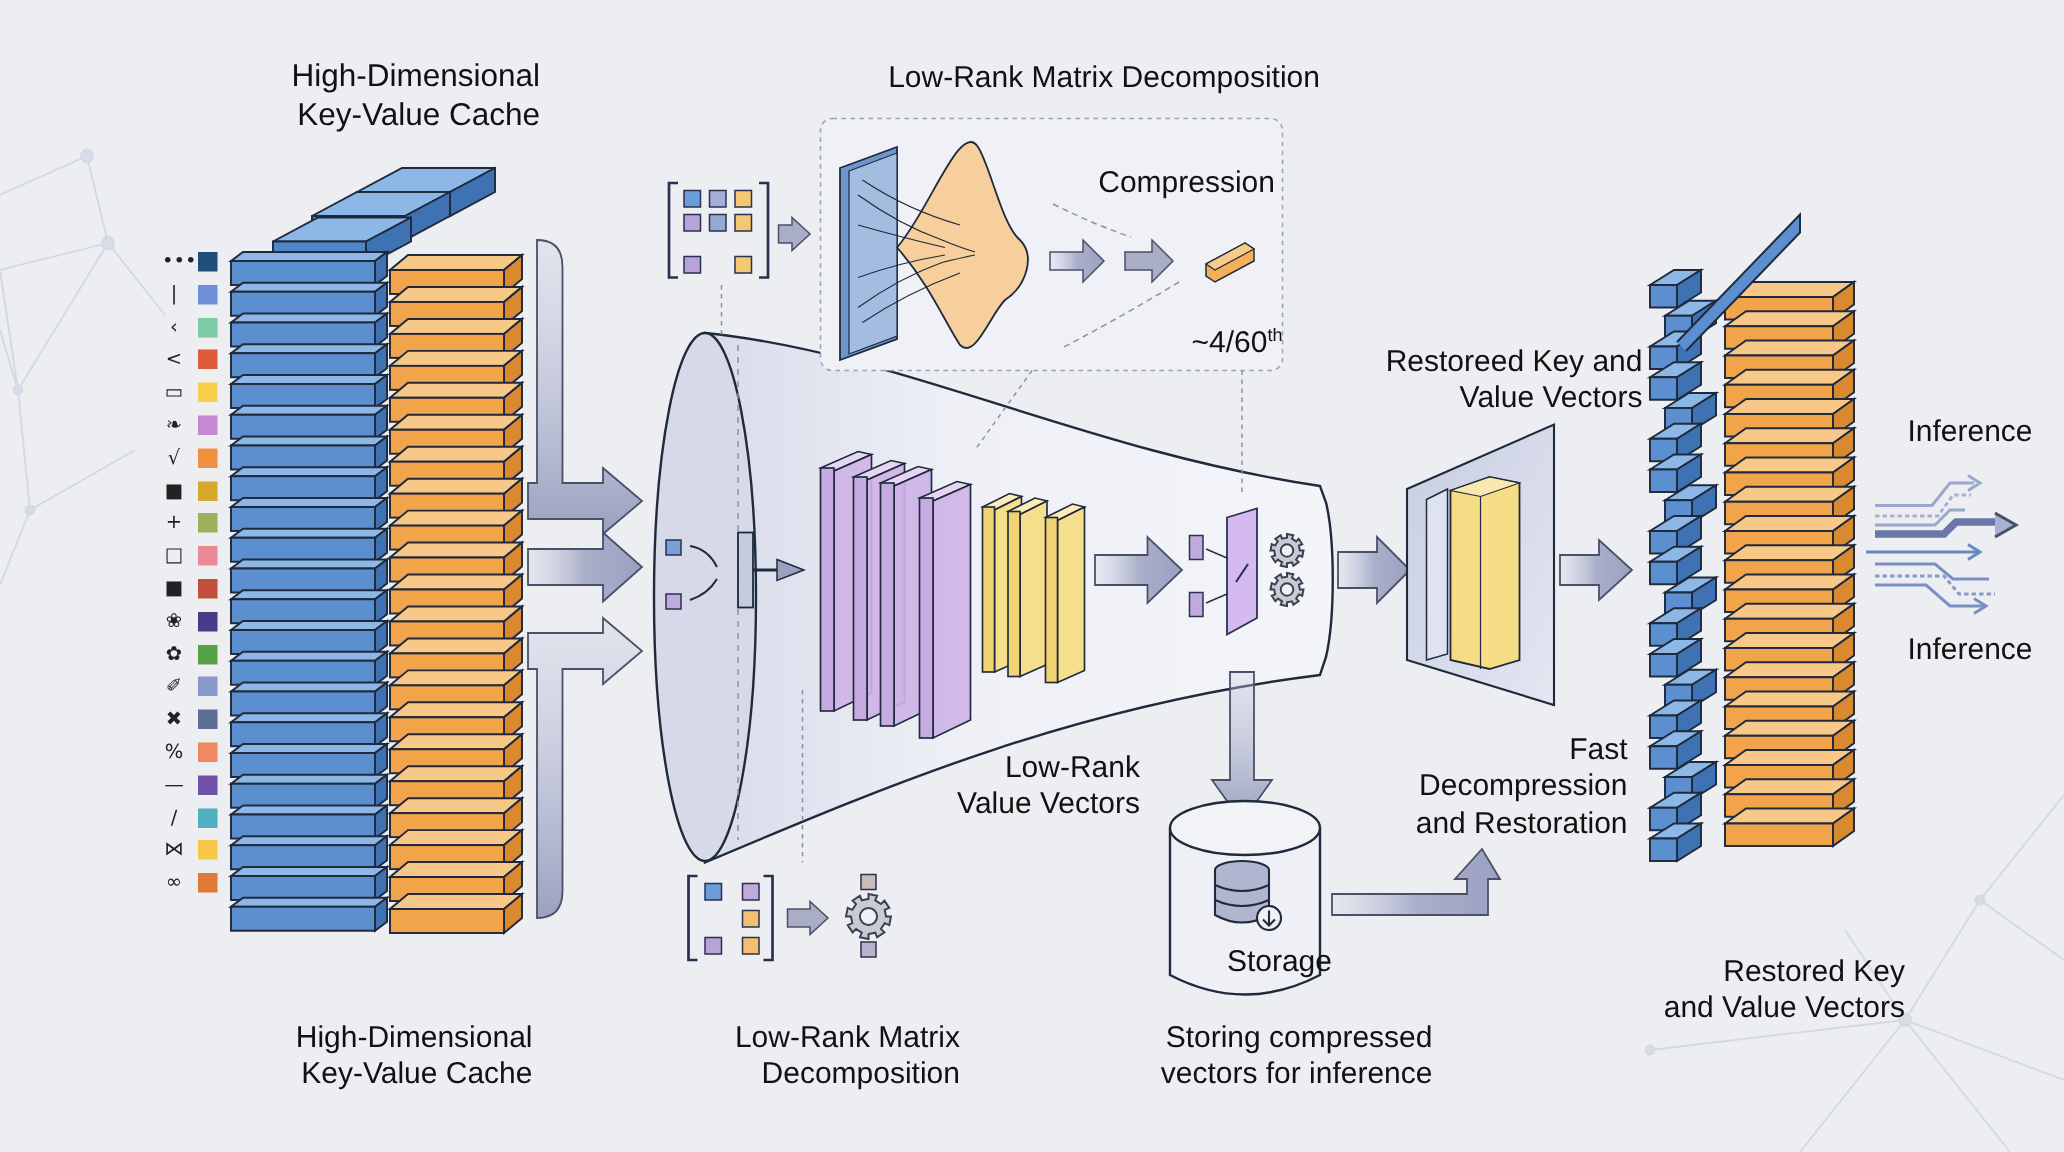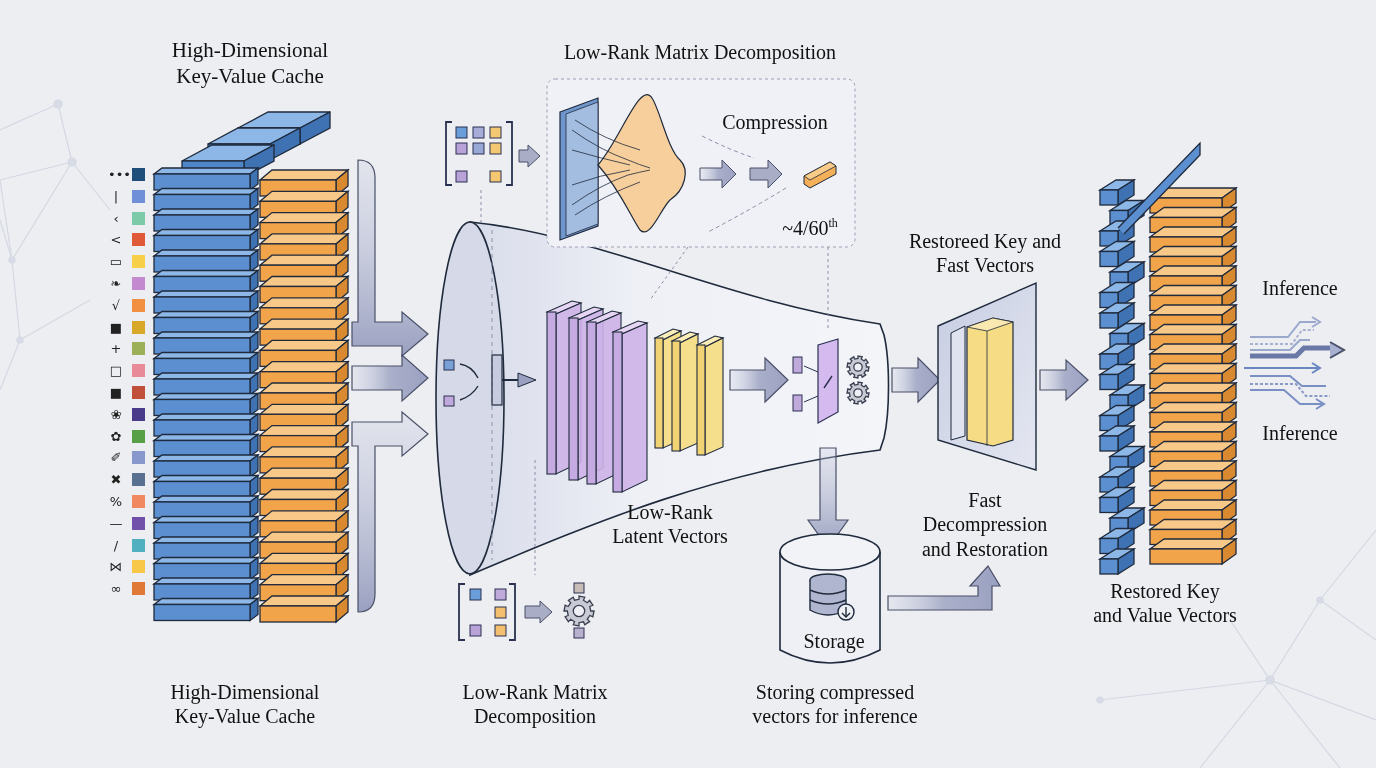--- a/index.html
+++ b/index.html
@@ -4,22 +4,22 @@
 <style>
   html, body { margin: 0; padding: 0; }
   body {
     width: 1376px; height: 768px; overflow: hidden;
     background: #eceef2;
     font-family: "Liberation Sans", "DejaVu Sans", sans-serif;
     position: relative;
   }
   #stage { position: absolute; left: 0; top: 0; width: 1376px; height: 768px; }
   .lbl {
-    position: absolute; color: #111; text-align: center;
-    font-family: Liberation Serif, serif;
+    position: absolute; color: #111; text-align: right;
+    font-family: Liberation Sans, sans-serif;
     line-height: 1.22; white-space: pre-line;
   }
   .lbl.big { font-size: 21px; }
   .lbl.med { font-size: 20px; }
   .lbl sup { font-size: 12px; }
   .legend-row { position: absolute; left: 108px; width: 40px; height: 18px; }
   .legend-sym {
     position: absolute; left: 0; top: 0; width: 16px; height: 18px;
     font-size: 13px; line-height: 18px; text-align: center; color: #222;
     font-family: "DejaVu Sans", sans-serif;
@@ -696,30 +696,30 @@
 
   <g id="legend-group"></g>
 </svg>
 
 <div class="lbl big" style="left:140px; top:38px; width:220px;">High-Dimensional
 Key-Value Cache</div>
 <div class="lbl med" style="left:520px; top:40px; width:360px;">Low-Rank Matrix Decomposition</div>
 <div class="lbl med" style="left:700px; top:110px; width:150px;">Compression</div>
 <div class="lbl med" style="left:765px; top:216px; width:90px;"><span>~4/60</span><sup>th</sup></div>
 <div class="lbl med" style="left:875px; top:229px; width:220px;">Restoreed Key and
-Fast Vectors</div>
+Value Vectors</div>
 <div class="lbl med" style="left:1245px; top:276px; width:110px;">Inference</div>
 <div class="lbl med" style="left:1245px; top:421px; width:110px;">Inference</div>
 <div class="lbl med" style="left:580px; top:500px; width:180px;">Low-Rank
-Latent Vectors</div>
+Value Vectors</div>
 <div class="lbl med" style="left:885px; top:488px; width:200px;">Fast
 Decompression
 and Restoration</div>
 <div class="lbl med" style="left:780px; top:629px; width:108px;">Storage</div>
-<div class="lbl med" style="left:1060px; top:579px; width:210px;">Restored Key
+<div class="lbl med" style="left:1060px; top:636px; width:210px;">Restored Key
 and Value Vectors</div>
 <div class="lbl med" style="left:135px; top:680px; width:220px;">High-Dimensional
 Key-Value Cache</div>
 <div class="lbl med" style="left:430px; top:680px; width:210px;">Low-Rank Matrix
 Decomposition</div>
 <div class="lbl med" style="left:715px; top:680px; width:240px;">Storing compressed
 vectors for inference</div>
 
 <div id="legend-html">
     <div class="legend-row" style="top: 166px;">

